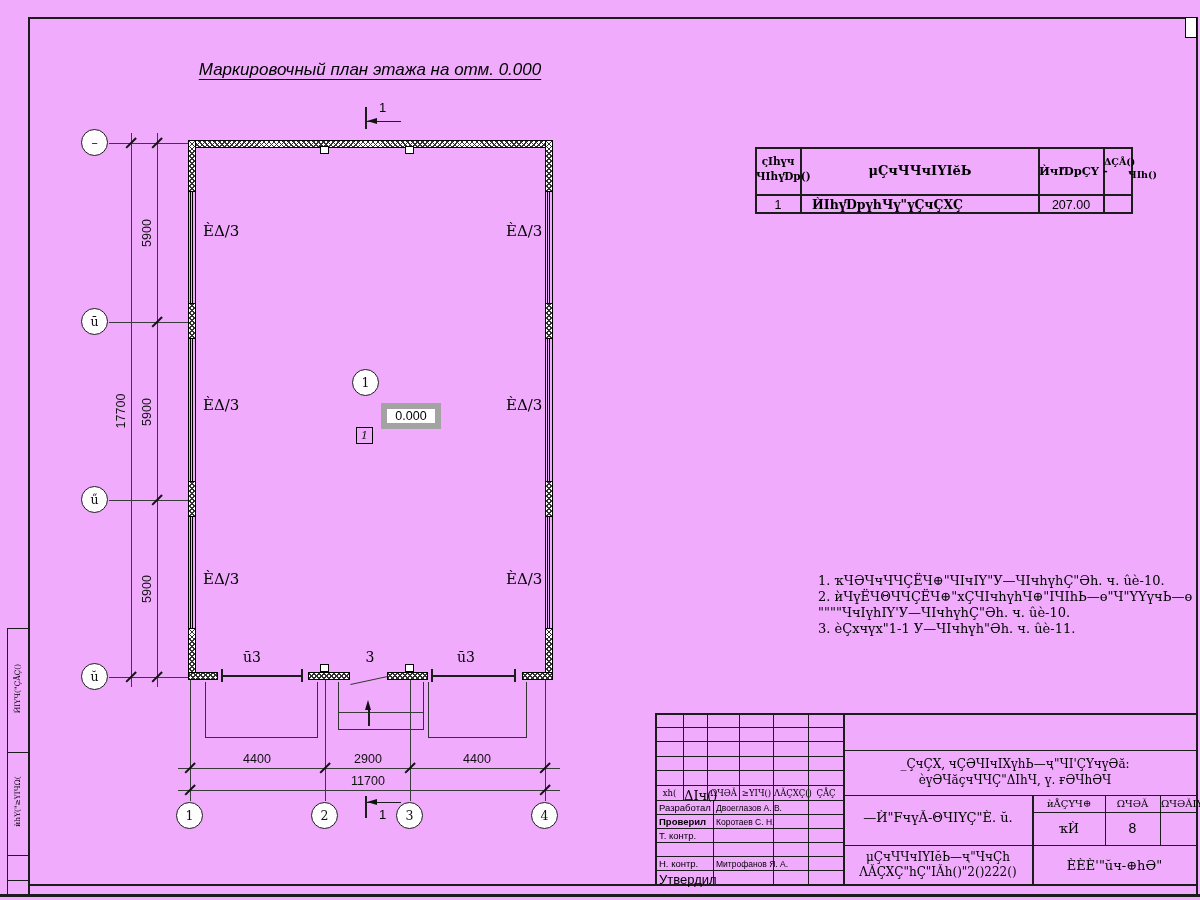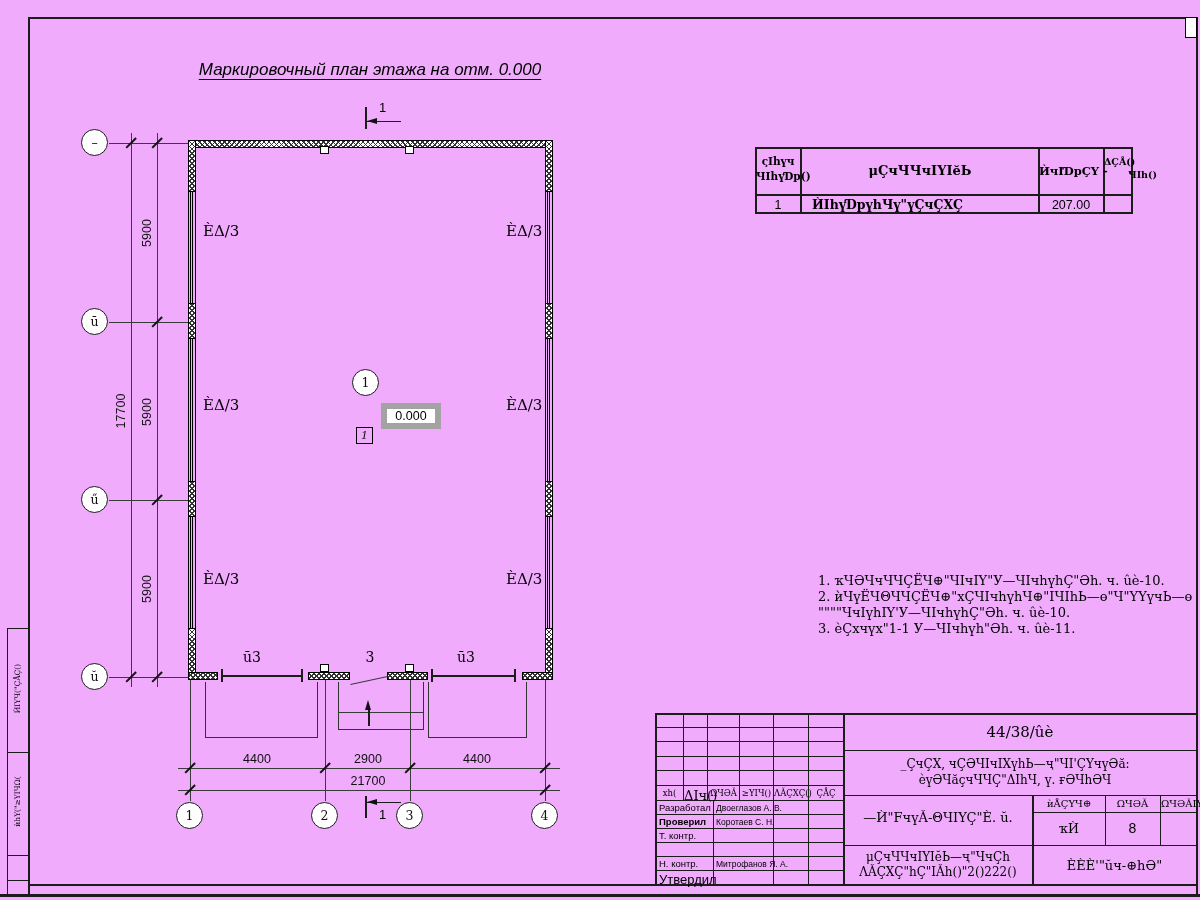--- a/index.html
+++ b/index.html
@@ -179,21 +179,21 @@
   <div class="lngr" style="left:178px;top:790px;width:382px;height:1px;"></div>
   <div class="tk" style="left:183px;top:767px;"></div>
   <div class="tk" style="left:318px;top:767px;"></div>
   <div class="tk" style="left:403px;top:767px;"></div>
   <div class="tk" style="left:538px;top:767px;"></div>
   <div class="tk" style="left:183px;top:789px;"></div>
   <div class="tk" style="left:538px;top:789px;"></div>
   <div class="dimt" style="left:227px;top:752px;width:60px;">4400</div>
   <div class="dimt" style="left:338px;top:752px;width:60px;">2900</div>
   <div class="dimt" style="left:447px;top:752px;width:60px;">4400</div>
-  <div class="dimt" style="left:338px;top:774px;width:60px;">21700</div>
+  <div class="dimt" style="left:338px;top:774px;width:60px;">11700</div>
   <div class="axc" style="left:176px;top:802px;">
       <span>1</span>
     </div>
   <div class="axc" style="left:311px;top:802px;">
       <span>2</span>
     </div>
   <div class="axc" style="left:396px;top:802px;">
       <span>3</span>
     </div>
   <div class="axc" style="left:531px;top:802px;">
@@ -222,21 +222,20 @@
   <div class="ln" style="left:707px;top:713px;width:1px;height:87px;"></div>
   <div class="ln" style="left:739px;top:713px;width:1px;height:87px;"></div>
   <div class="ln" style="left:713px;top:800px;width:1px;height:85px;"></div>
   <div class="ln" style="left:773px;top:713px;width:1px;height:172px;"></div>
   <div class="ln" style="left:808px;top:713px;width:1px;height:172px;"></div>
   <div class="ln" style="left:843px;top:713px;width:1.5px;height:172px;"></div>
   <div class="ln" style="left:1032px;top:795px;width:1.5px;height:90px;"></div>
   <div class="ln" style="left:1105px;top:795px;width:1px;height:50px;"></div>
   <div class="ln" style="left:1160px;top:795px;width:1px;height:50px;"></div>
 
-  <div class="tb garble ctr" style="left:880px;top:723px;width:280px;font-size:15px;">44/38/ûè</div>
   <div class="tb garble ctr" style="left:850px;top:757px;width:330px;font-size:12px;">_ÇчÇX, чÇӘЧIчIXүhЬ—ҷ"ЧI'ÇҮчүӘă:</div>
   <div class="tb garble ctr" style="left:850px;top:773px;width:330px;font-size:12px;">ѐүӘЧăҫчЧЧÇ"ΔIhЧ, ү. ғӘЧhӘЧ</div>
 
   <div class="tb garble ctr" style="left:656px;top:788px;width:27px;font-size:8.5px;">хh(</div>
   <div class="tb garble ctr" style="left:684px;top:788px;width:23px;font-size:13px;">ΔIч()</div>
   <div class="tb garble ctr" style="left:708px;top:788px;width:31px;font-size:8.5px;">ΩЧӘǍ</div>
   <div class="tb garble ctr" style="left:740px;top:788px;width:33px;font-size:8.5px;">≥YIЧ()</div>
   <div class="tb garble ctr" style="left:774px;top:788px;width:34px;font-size:8.5px;">ΛǍÇXÇ()</div>
   <div class="tb garble ctr" style="left:809px;top:788px;width:34px;font-size:8.5px;">ÇÅÇ</div>
 

